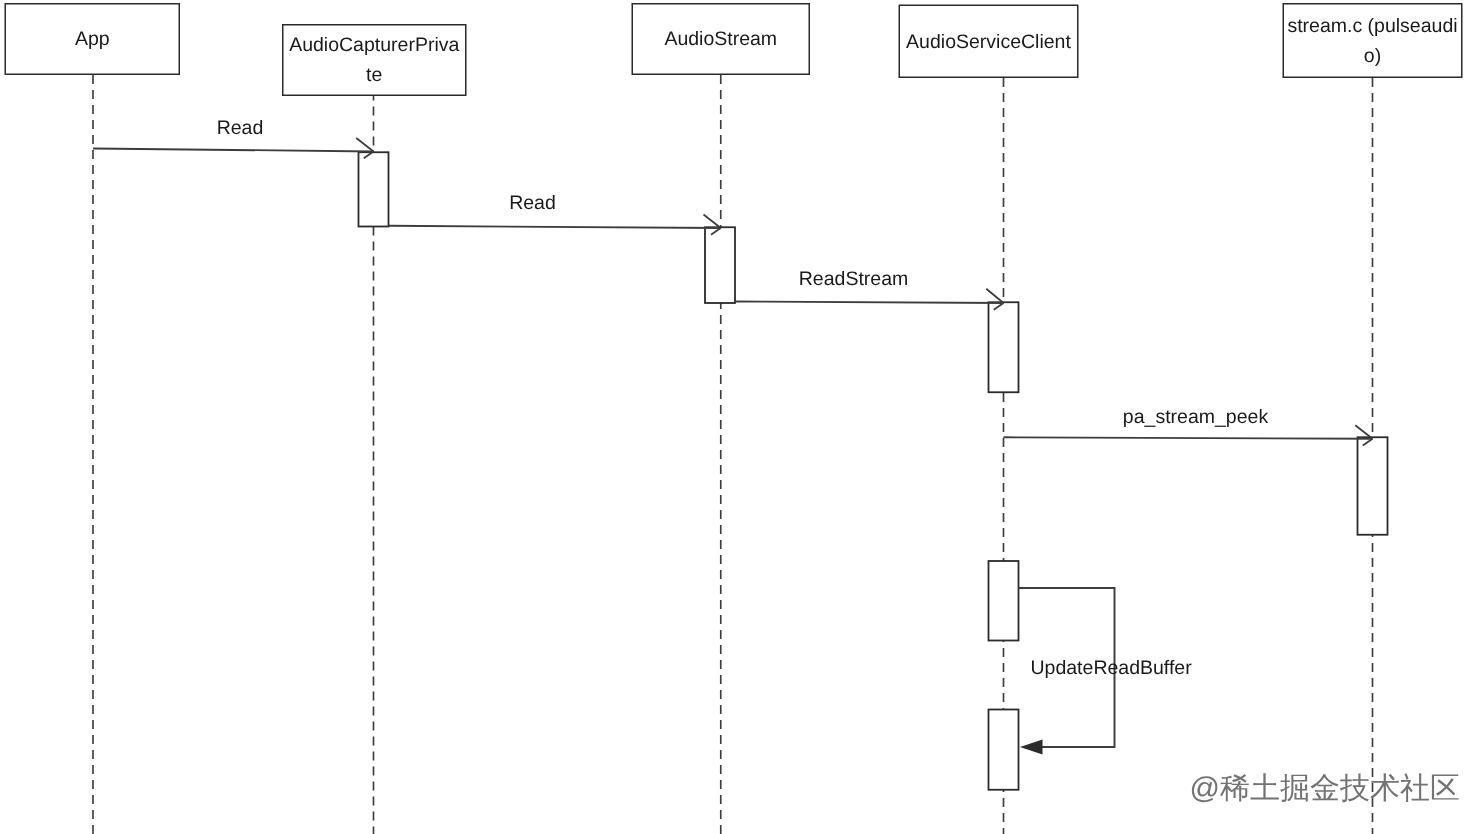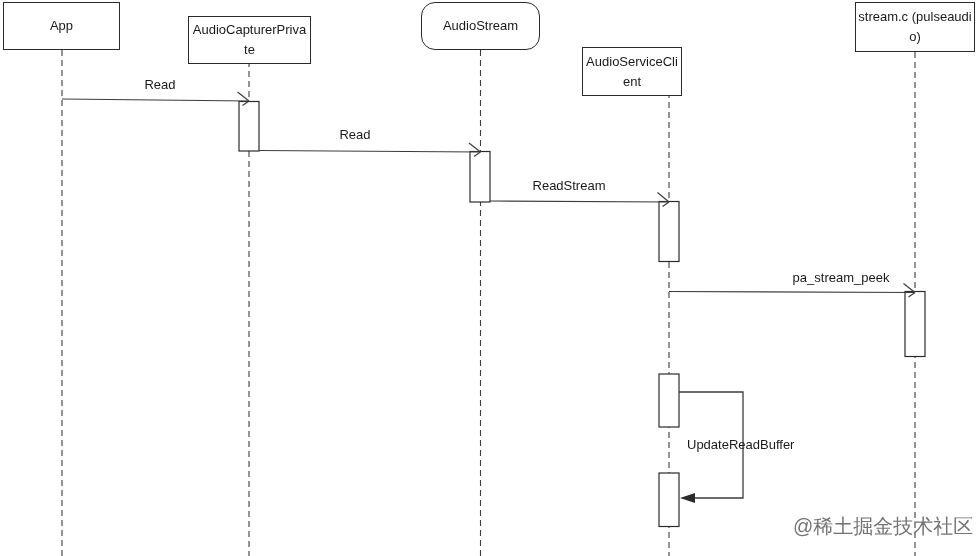--- a/index.html
+++ b/index.html
@@ -34,35 +34,35 @@
     text-align: center;
     font-size: 13px;
     line-height: 20px;
     padding: 0 2px;
     overflow-wrap: break-word;
     word-break: break-all;
   }
   .actor-box span { width: 100%; }
   .actor-app            { left: 3px;   top: 2px; width: 117px; height: 48px; text-align: center; }
   .actor-capturer       { left: 188px; top: 16px; width: 123px; height: 48px; }
-  .actor-stream         { left: 421px; top: 2px; width: 119px; height: 48px; border-radius: 14px; }
-  .actor-service-client { left: 582px; top: 3px; width: 100px; height: 49px; margin-top: 44px; }
+  .actor-stream         { left: 421px; top: 2px; width: 119px; height: 48px; }
+  .actor-service-client { left: 599px; top: 3px; width: 120px; height: 49px; }
   .actor-stream-c       { left: 855px; top: 2px; width: 120px; height: 50px; }
 
   .msg-label {
     position: absolute;
     font-size: 13px;
     line-height: 14px;
     white-space: nowrap;
     transform: translateX(-50%);
   }
   .msg-read-1       { left: 160px; top: 78px;  }
   .msg-read-2       { left: 355px; top: 128px; }
   .msg-read-stream  { left: 569px; top: 179px; }
-  .msg-pa-peek      { left: 841px; top: 271px; }
+  .msg-pa-peek      { left: 797px; top: 271px; }
   .msg-update-buffer {
     position: absolute;
     left: 687px;
     top: 438px;
     font-size: 13px;
     line-height: 14px;
     white-space: nowrap;
   }
   .watermark {
     position: absolute;

